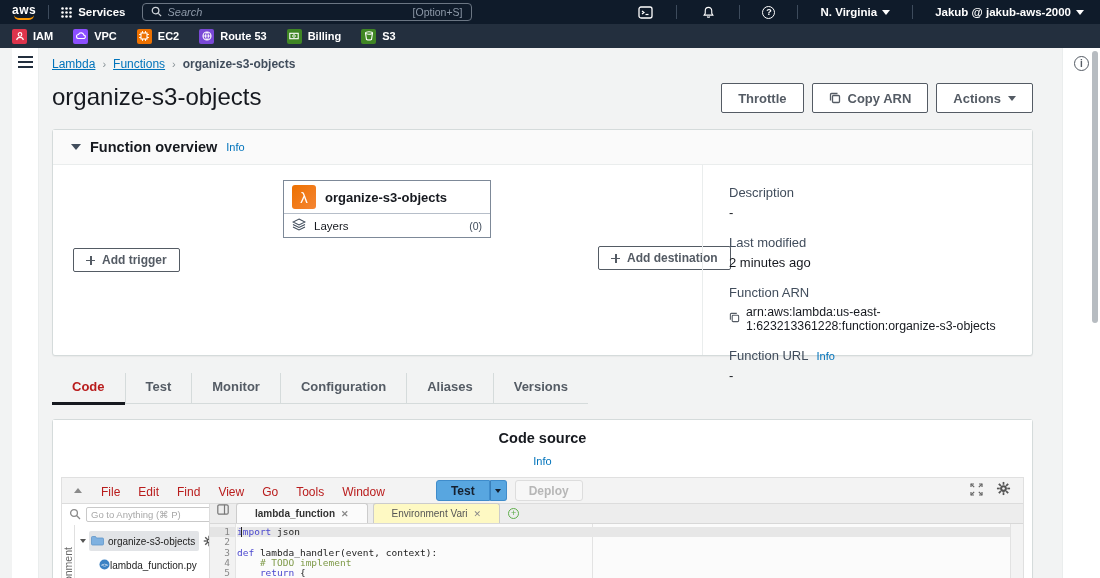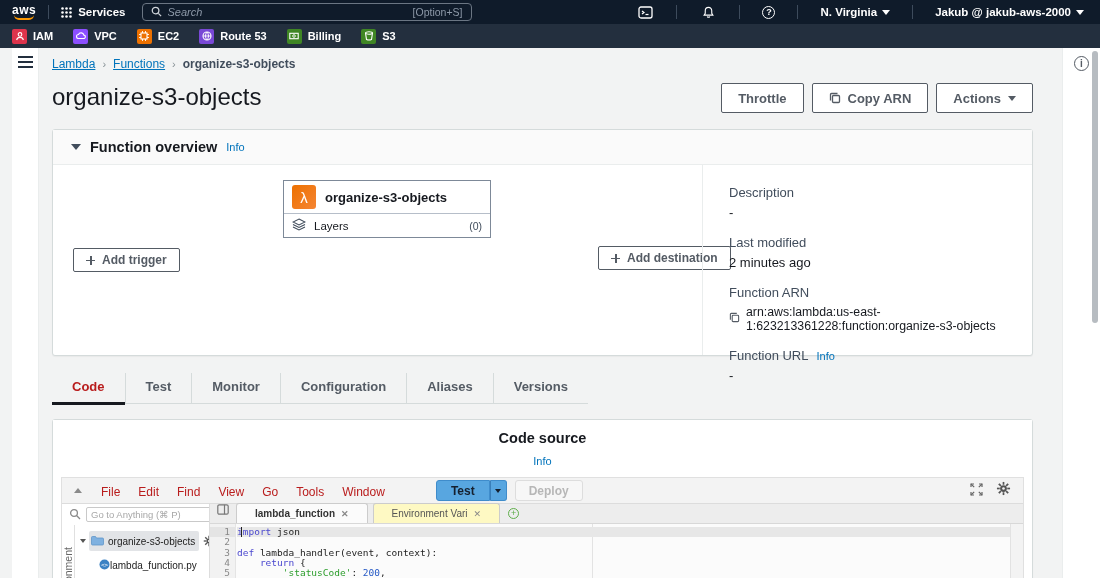--- a/index.html
+++ b/index.html
@@ -516,20 +516,21 @@
                     <div>3</div>
                     <div>4</div>
                     <div>5</div>
                     <div>6</div>
                   </div>
                 <div class="print-margin"></div>
                 <div class="code-lines" id="code-lines">
                     <div class="cl"><span class="tk-k">import</span><span class="tk-p"> json</span></div>
                     <div class="cl"><span class="tk-p"></span></div>
                     <div class="cl"><span class="tk-k">def</span><span class="tk-p"> lambda_handler(event, context):</span></div>
+                    <div class="cl"><span class="tk-c">    # TODO implement</span></div>
                     <div class="cl"><span class="tk-p">    </span><span class="tk-k">return</span><span class="tk-p"> {</span></div>
                     <div class="cl"><span class="tk-p">        </span><span class="tk-s">'statusCode'</span><span class="tk-p">: </span><span class="tk-n">200</span><span class="tk-p">,</span></div>
                   </div>
                 <div class="cursor-caret"></div>
                 <div class="scroll-strip"></div>
               </div>
             </div>
           </div>
         </div>
 

